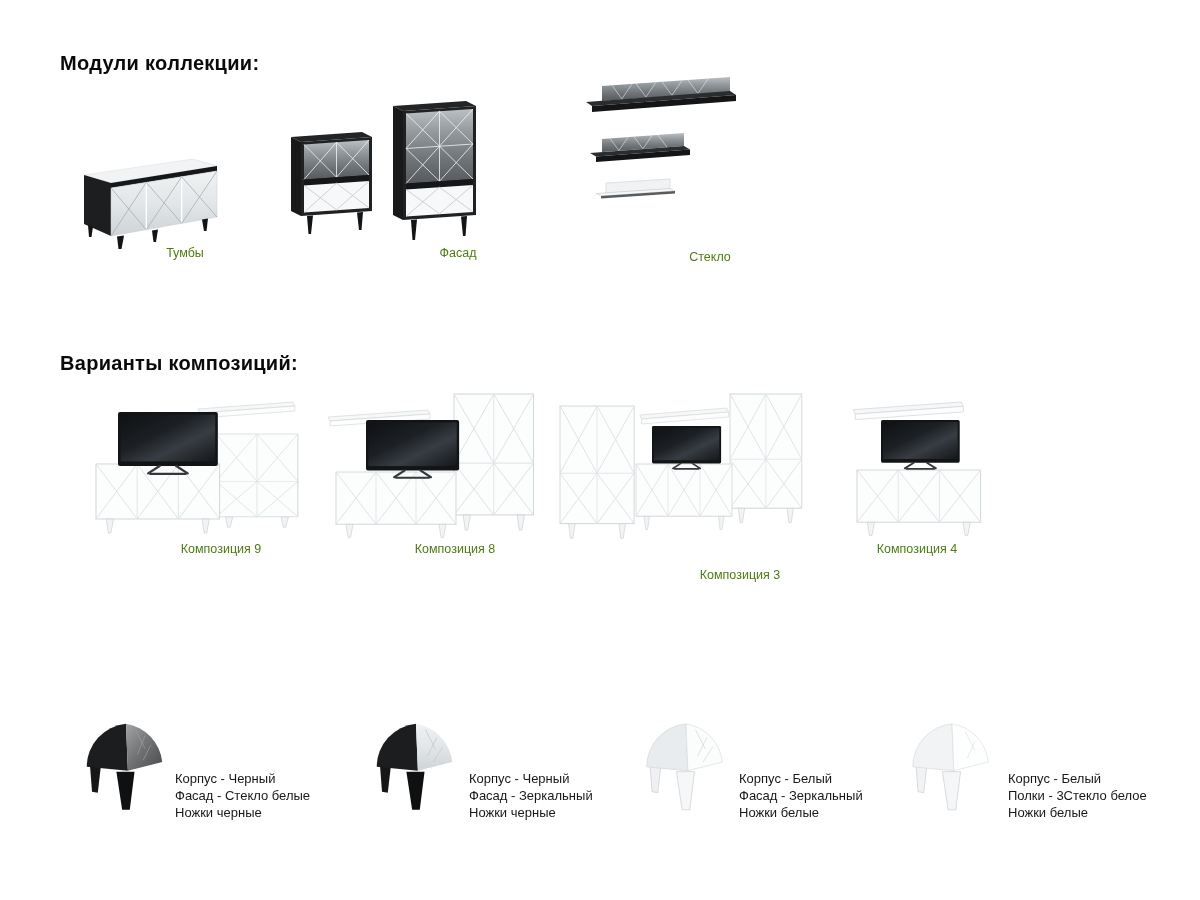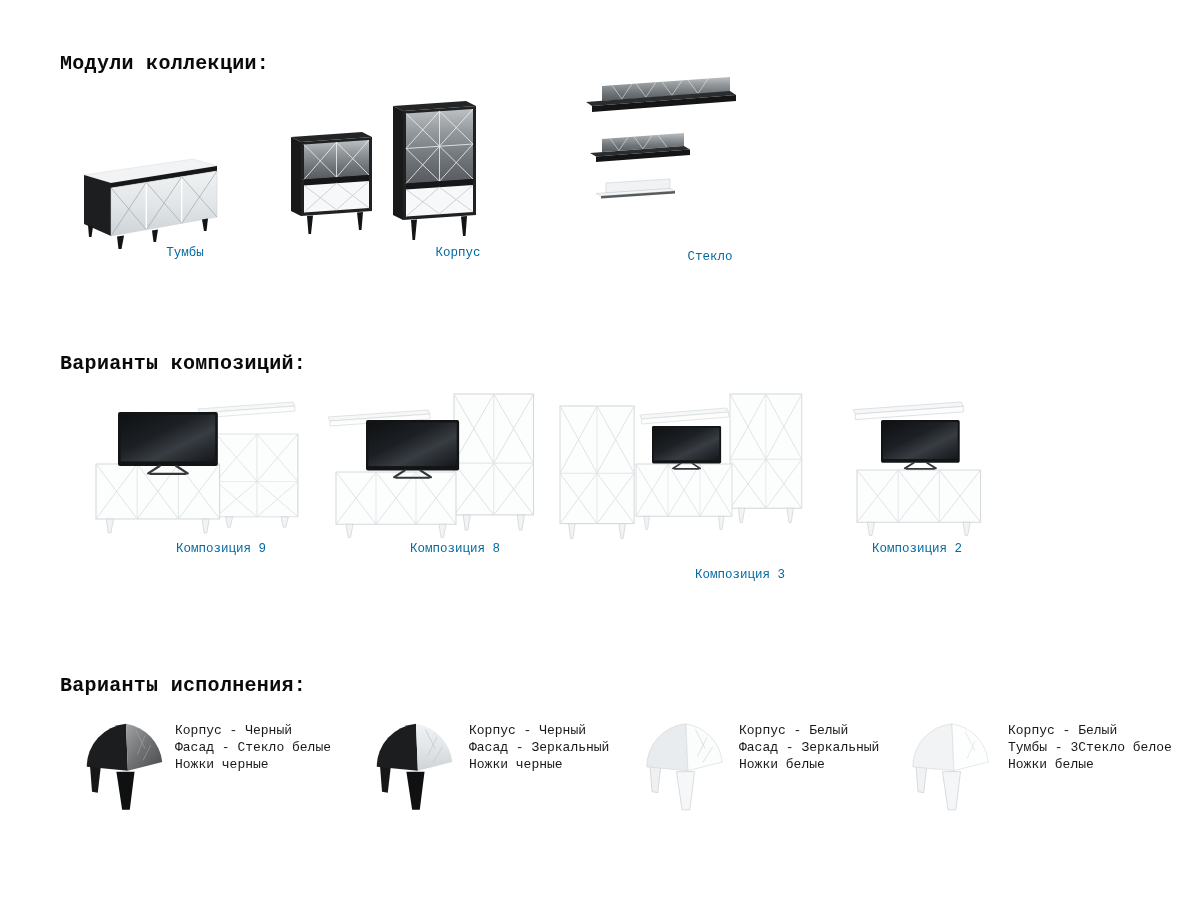--- a/index.html
+++ b/index.html
@@ -1,21 +1,21 @@
 <!DOCTYPE html>
 <html><head>
 <meta charset="utf-8">
 <style>
   html,body{margin:0;padding:0;background:#ffffff;}
   .page{position:relative;width:1200px;height:900px;background:#fff;overflow:hidden;
-        font-family:Liberation Mono, monospace;color:#111;}
+        font-family:Liberation Sans, sans-serif;color:#111;}
   .heading{position:absolute;font-size:20px;font-weight:700;letter-spacing:.3px;color:#0a0a0a;white-space:nowrap;}
-  .caption{position:absolute;transform:translateX(-50%);font-size:12.5px;color:#0369a1;white-space:nowrap;}
+  .caption{position:absolute;transform:translateX(-50%);font-size:12.5px;color:#4d7c0f;white-space:nowrap;}
   .fig{position:absolute;}
-  .finish-text{position:absolute;font-size:13px;line-height:17px;color:#17181a;white-space:nowrap;}
+  .finish-text{position:absolute;font-size:13px;line-height:17px;color:#17181a;white-space:nowrap;margin-top:48px;}
 </style>
 </head>
 <body>
 
 <svg width="0" height="0" style="position:absolute" aria-hidden="true">
   <defs>
     <linearGradient id="gMirrorPale" x1="0" y1="0" x2="0" y2="1">
       <stop offset="0" stop-color="#f0f2f3"></stop>
         <stop offset=".5" stop-color="#e2e6e8"></stop>
         <stop offset="1" stop-color="#ced3d6"></stop>
@@ -167,21 +167,21 @@
           <line x1="156.5" y1="103.2" x2="123" y2="132.5"></line>
         <line x1="156.5" y1="103.2" x2="190" y2="128"></line>
           <line x1="190" y1="101" x2="156.5" y2="129.8"></line>
       </g>
       <g fill="#131415">
         <polygon points="128,136 134,135.6 132,156 129.5,156"></polygon>
         <polygon points="178,132.4 184,132 182.5,152 180,152"></polygon>
       </g>
     </g>
   </svg>
-  <div class="caption" style="left:458px;top:246px">Корпус</div>
+  <div class="caption" style="left:458px;top:246px">Фасад</div>
 
   <svg class="fig" style="left:578px;top:76px" width="160" height="142" viewBox="0 0 160 142">
     <polygon points="24,10 152,1 152,16 24,25" fill="url(#gMirrorDark)"></polygon>
     <g stroke="#e8eaeb" stroke-width="0.7" opacity="0.85">
       <line x1="34" y1="9.3" x2="44" y2="23"></line>
         <line x1="44" y1="22.6" x2="54" y2="8"></line>
       <line x1="58" y1="7.6" x2="68" y2="21"></line>
         <line x1="68" y1="20.9" x2="78" y2="6.3"></line>
       <line x1="84" y1="5.8" x2="94" y2="19.4"></line>
         <line x1="94" y1="19.2" x2="104" y2="4.5"></line>
@@ -231,23 +231,22 @@
     <use href="#wtumba" transform="translate(80,84) scale(0.8,0.95)"></use>
     <use href="#wtv" transform="translate(96,46) scale(0.72)"></use>
   </svg>
   <div class="caption" style="left:740px;top:568px">Композиция 3</div>
 
   <svg class="fig" style="left:842px;top:386px" width="152" height="152" viewBox="0 0 150 152">
     <use href="#wshelf" transform="translate(8,16) scale(1.08,1.1)"></use>
     <use href="#wtumba" transform="translate(14,84) scale(1.03,0.95)"></use>
     <use href="#wtv" transform="translate(38,34) scale(0.82)"></use>
   </svg>
-  <div class="caption" style="left:917px;top:542px">Композиция 2</div>
-
-  <div class="heading" style="left:60px;top:674px">Варианты исполнения:</div>
+  <div class="caption" style="left:917px;top:542px">Композиция 4</div>
+
 
   <svg class="fig" style="left:82px;top:716px" width="86" height="96" viewBox="0 0 90 100">
     <polygon points="8,47 20,50 16.5,80 10.5,79" fill="#161718"></polygon>
     <path d="M5,53 A45,45 0 0 1 46,8 L48,57 Z" fill="#1c1d1e"></path>
     <path d="M46,8 A45,45 0 0 1 84,48 L48,57 Z" fill="url(#gGlassDark)"></path>
     <g stroke="#9fa2a4" stroke-width="0.8" opacity="0.8">
       <line x1="56" y1="14" x2="66" y2="34"></line>
         <line x1="66" y1="20" x2="58" y2="40"></line>
         <line x1="72" y1="30" x2="64" y2="46"></line>
     </g>
@@ -298,17 +297,17 @@
     <path d="M5,53 A45,45 0 0 1 46,8 L48,57 Z" fill="#f1f3f4" stroke="#d6dadc" stroke-width="0.7"></path>
     <path d="M46,8 A45,45 0 0 1 84,48 L48,57 Z" fill="#fdfefe" stroke="#dbdee0" stroke-width="0.7"></path>
     <g stroke="#e0e3e5" stroke-width="0.8">
       <line x1="60" y1="16" x2="70" y2="36"></line>
         <line x1="70" y1="26" x2="62" y2="44"></line>
     </g>
     <polygon points="36,58 55,58 50,98 42,98" fill="#f4f6f7" stroke="#c9ced1" stroke-width="0.7"></polygon>
   </svg>
   <div class="finish-text" style="left:1008px;top:722px">
     <div>Корпус - Белый</div>
-    <div>Тумбы - 3Стекло белое</div>
+    <div>Полки - 3Стекло белое</div>
     <div>Ножки белые</div>
   </div>
 
 </div>
 
 </body></html>

